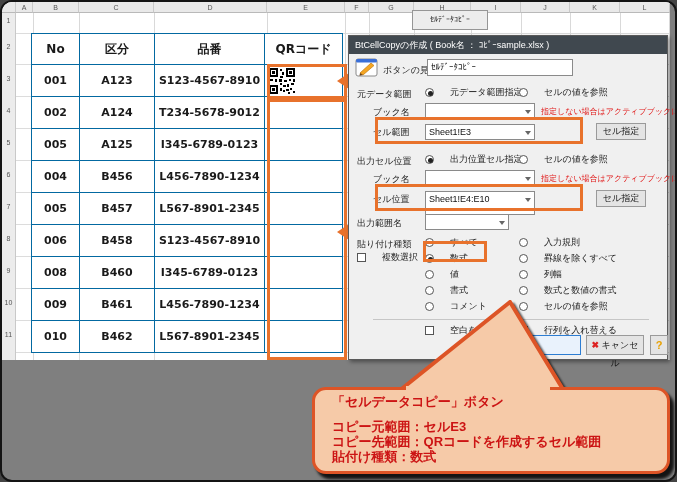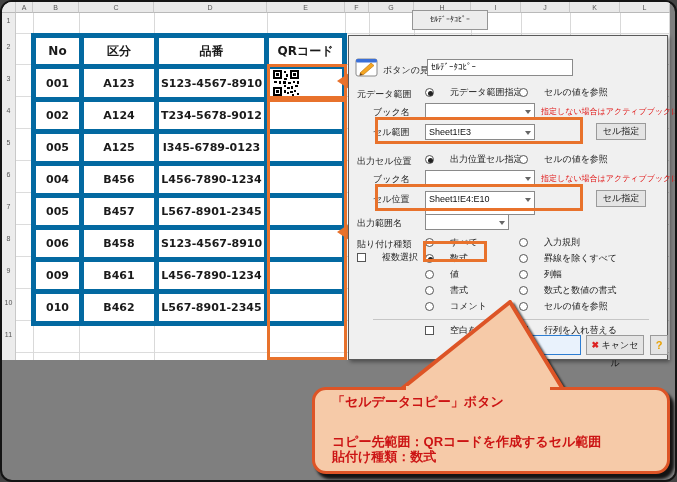--- a/index.html
+++ b/index.html
@@ -14,21 +14,21 @@
   .rowheads { position:absolute; left:0; top:11px; width:14px; height:347px; background:#ECECEC; border-right:1px solid #C9C9C9; }
   .rn { position:absolute; left:0; width:13px; font-size:7px; color:#555; text-align:center; }
   .vline { position:absolute; top:11px; width:1px; height:347px; background:#D9D9D9; }
   .hgrid { position:absolute; left:14px; top:62px; width:654px; height:296px;
            background-image:repeating-linear-gradient(to bottom,#DCDCDC 0 1px,transparent 1px 32px); }
   .hline { position:absolute; left:14px; width:654px; height:1px; background:#DCDCDC; }
   .sheet-button { position:absolute; left:410px; top:8px; width:76px; height:20px; background:#EDEDED;
                   border:1px solid #969696; font-size:8px; color:#222; text-align:center; line-height:18px; }
   
   .datatable { position:absolute; left:29px; top:31px; border-collapse:collapse; table-layout:fixed; background:#fff; }
-  .datatable td { border:5px solid #0369a1; text-align:center; vertical-align:middle;
+  .datatable td { border:1px solid #0369a1; text-align:center; vertical-align:middle;
                   font-family:"DejaVu Sans", sans-serif; font-weight:bold; color:#1a1a1a; font-size:11px; }
   .datatable tr.hd td { height:31px; font-size:12px; }
   .datatable tr.dr td { height:32px; }
   td.c-no { width:48px; } td.c-kb { width:75px; } td.c-hb { width:110px; } td.c-qr { width:78px;margin-top:24px; }
   .qr-wrap { display:block; text-align:left; padding-left:3px; height:28px; }
   
   .obox { position:absolute; border:3px solid #E8722C; }
   .oseg { position:absolute; background:#E8722C; }
   .ohead { position:absolute; width:0; height:0; border-top:8px solid transparent; border-bottom:8px solid transparent; border-right:12px solid #E8722C; }
   
@@ -186,20 +186,26 @@
         <td>L567-8901-2345</td>
         <td></td>
       </tr>
       <tr class="dr">
         <td>006</td>
         <td>B458</td>
         <td>S123-4567-8910</td>
         <td></td>
       </tr>
       <tr class="dr">
+        <td>008</td>
+        <td>B460</td>
+        <td>I345-6789-0123</td>
+        <td></td>
+      </tr>
+      <tr class="dr">
         <td>009</td>
         <td>B461</td>
         <td>L456-7890-1234</td>
         <td></td>
       </tr>
       <tr class="dr">
         <td>010</td>
         <td>B462</td>
         <td>L567-8901-2345</td>
         <td></td>
@@ -215,20 +221,21 @@
     <div class="oseg" style="left:358px;top:77px;width:5px;height:48px"></div>
     <div class="oseg" style="left:358px;top:120px;width:12px;height:5px"></div>
 
     <div class="oseg" style="left:358px;top:191px;width:12px;height:5px"></div>
     <div class="oseg" style="left:358px;top:191px;width:5px;height:42px"></div>
     <div class="oseg" style="left:347px;top:228px;width:16px;height:5px"></div>
     <div class="ohead" style="left:335px;top:222px"></div>
   </div>
 
   <div class="dialog">
+    <div class="dtitle">BtCellCopyの作成 ( Book名 ： ｺﾋﾟｰsample.xlsx )</div>
 
     <span style="position:absolute;left:6px;top:22px">
       <svg width="24" height="20" viewBox="0 0 24 20">
           <rect x="1" y="1" width="21" height="17" rx="2" fill="#fff" stroke="#8a8a8a"></rect>
           <rect x="1" y="1" width="21" height="3.5" rx="1.5" fill="#3A6FD8"></rect>
           <path d="M5 15 L16 5 L19 7.5 L8 17 Z" fill="#F5A623" stroke="#C07A10" stroke-width="0.7"></path>
           <path d="M5 15 L8 17 L4.5 17.8 Z" fill="#704214"></path>
         </svg>
     </span>
     <div class="dlab" style="left:34px;top:28px">ボタンの見出し</div>
@@ -341,16 +348,17 @@
   </div>
 
   <span class="tail">
     <svg width="200" height="100" viewBox="0 0 200 100" style="filter:drop-shadow(3px 3px 1px rgba(0,0,0,.75))">
         <polygon points="133,8 22,97 187,97" fill="#F6CAA8" stroke="#DD5426" stroke-width="4" stroke-linejoin="round"></polygon>
       </svg>
   </span>
   <div class="callout"></div>
   <div class="cpatch"></div>
   <div class="ctext" style="left:330px;top:391px">「セルデータコピー」ボタン</div>
+  <div class="ctext" style="left:330px;top:416px">コピー元範囲：セルE3</div>
   <div class="ctext" style="left:330px;top:431px">コピー先範囲：QRコードを作成するセル範囲</div>
   <div class="ctext" style="left:330px;top:446px">貼付け種類：数式</div>
 
 </div>
 
 </body></html>

